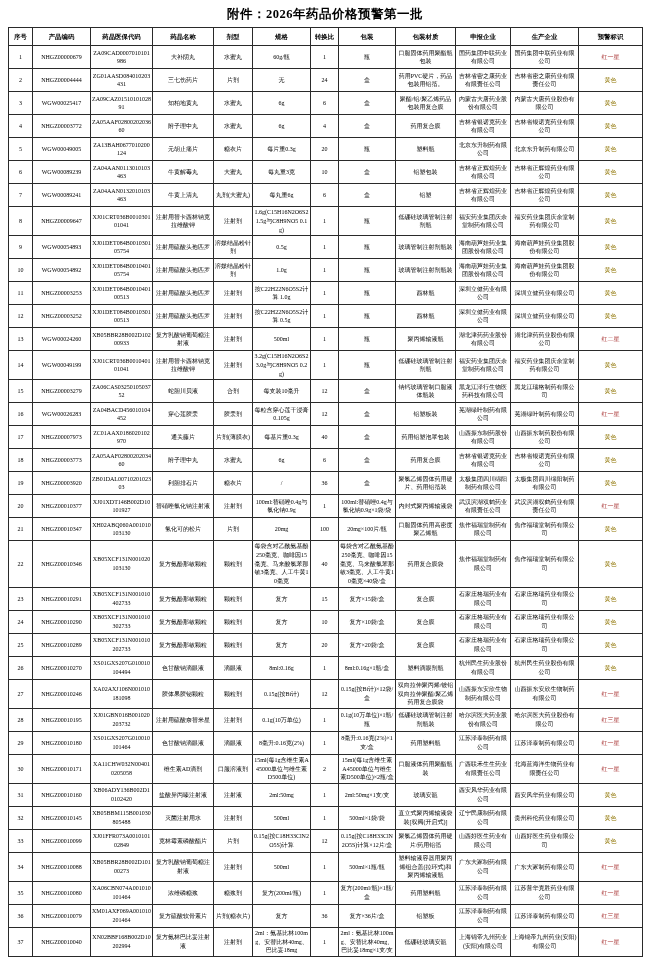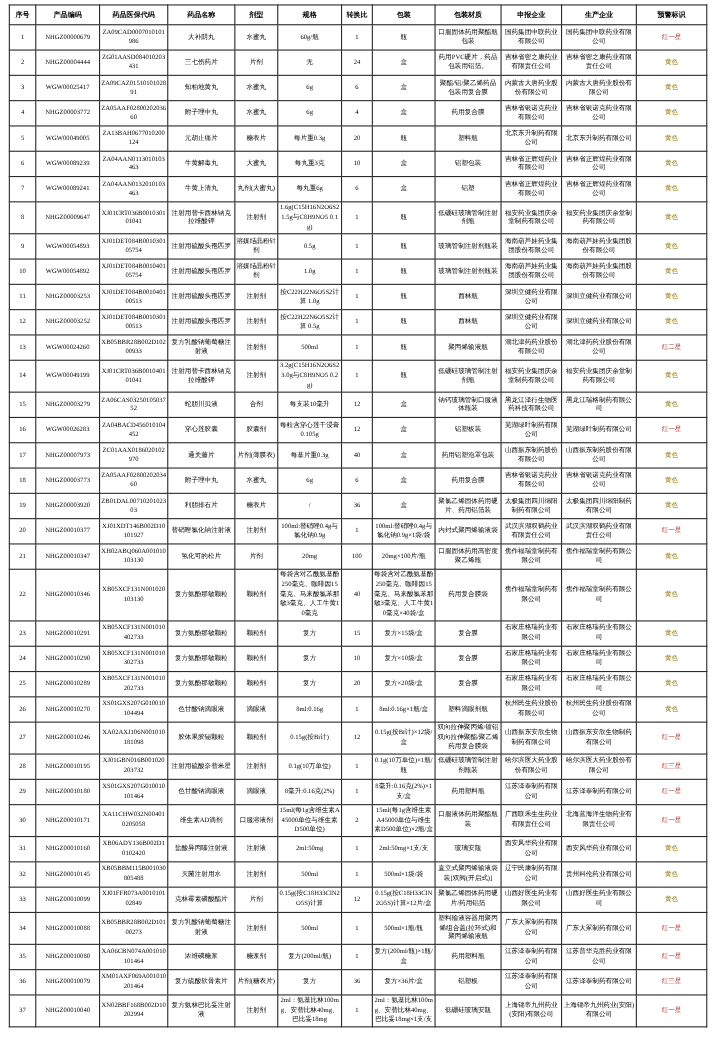--- a/index.html
+++ b/index.html
@@ -20,20 +20,21 @@
   table.price-table th{font-weight:bold;font-size:6.4px;padding:4px 1px;}
   table.price-table td{height:20px;}
   col.c1{width:24px}col.c2{width:58px}col.c3{width:62px}col.c4{width:61px}
   col.c5{width:39px}col.c6{width:58px}col.c7{width:28px}col.c8{width:57px}
   col.c9{width:60px}col.c10{width:55px}col.c11{width:68px}col.c12{width:64px}
 </style>
 </head>
 <body>
 
 <div class="page">
+  <div class="page-title">附件：2026年药品价格预警第一批</div>
   <table class="price-table">
     <colgroup>
       <col class="c1">
         <col class="c2">
         <col class="c3">
         <col class="c4">
       <col class="c5">
         <col class="c6">
         <col class="c7">
         <col class="c8">

